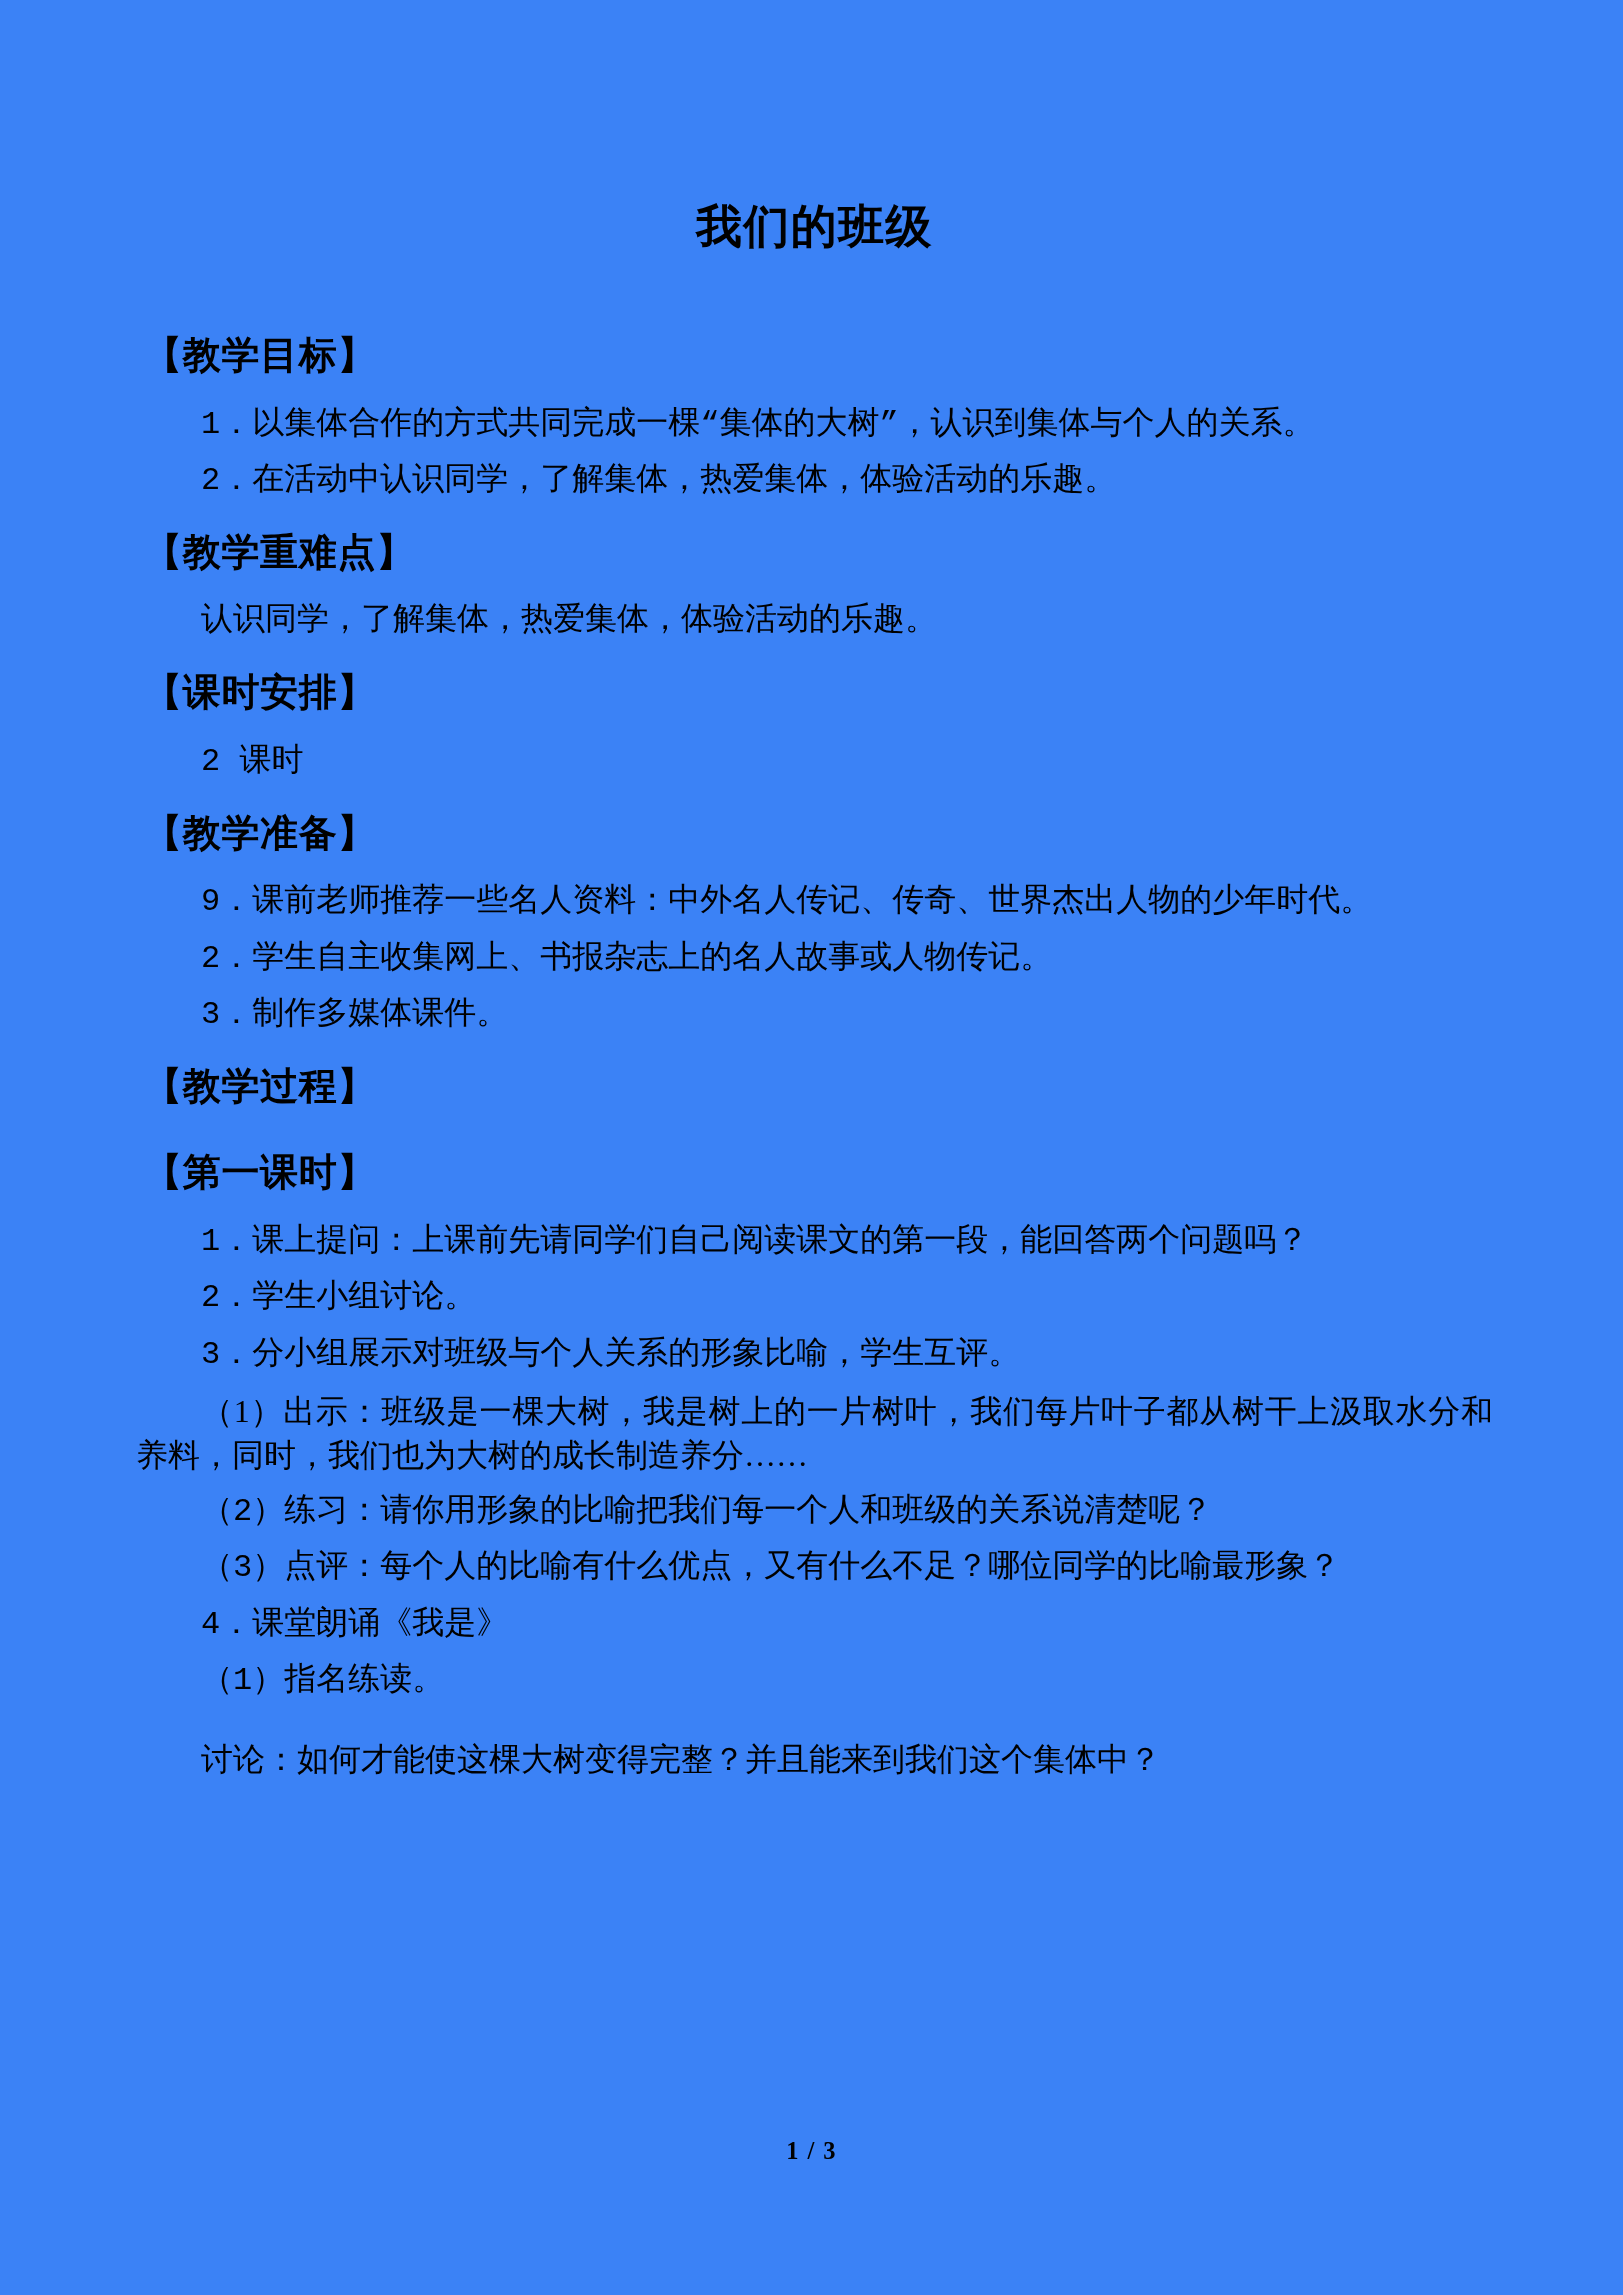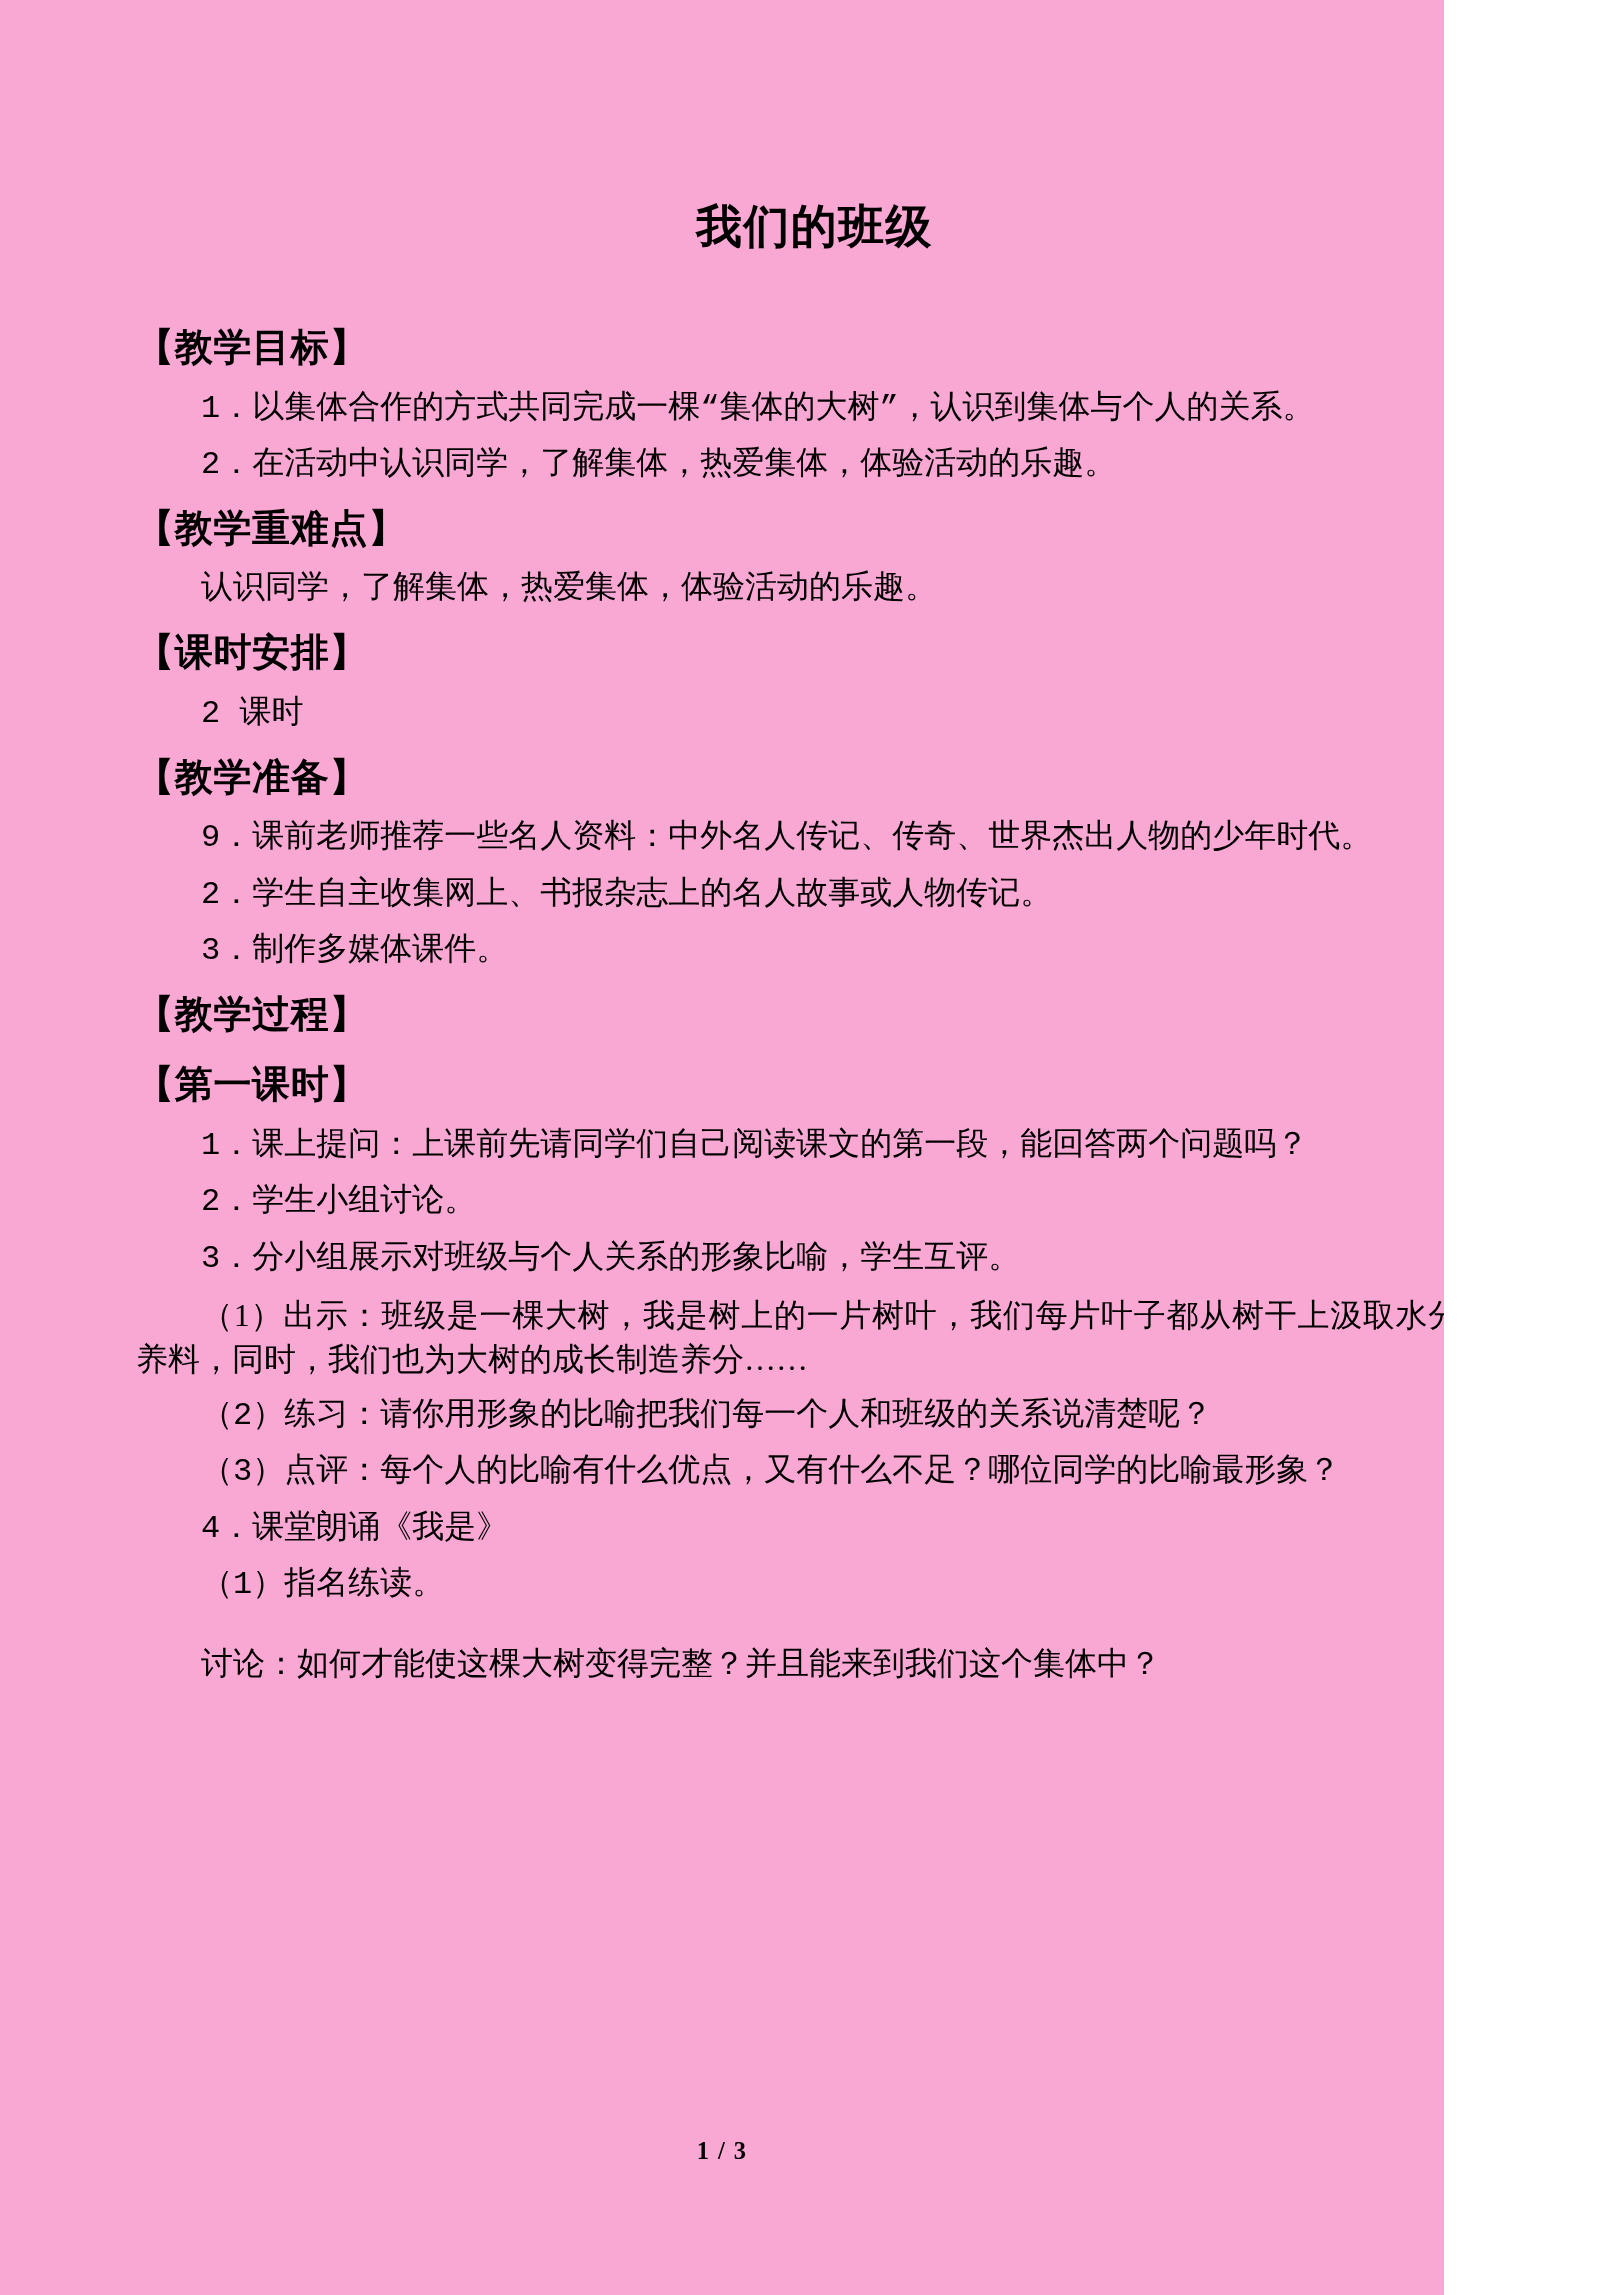--- a/index.html
+++ b/index.html
@@ -6,23 +6,23 @@
     margin: 0;
     padding: 0;
     background: #ffffff;
   }
   body {
     font-family: "Liberation Serif", "DejaVu Serif", serif;
     color: #000000;
   }
   .page {
     position: relative;
-    width: 1444px;
+    width: 1623px;
     height: 2295px;
-    background: #f9a8d4;
+    background: #3b82f6;
     box-sizing: border-box;
     padding: 0;
     overflow: hidden;
   }
   .content {
     position: absolute;
     left: 136px;
     top: 0;
     width: 1357px;
   }
@@ -38,21 +38,21 @@
     padding-top: 199px;
     padding-bottom: 0;
   }
 
   
   .section-heading {
     font-size: 38px;
     font-weight: bold;
     line-height: 1.25;
     letter-spacing: 0.7px;
-    margin: 0;
+    margin: 8px;
     padding: 0;
     white-space: pre;
   }
 
   
   .para {
     font-size: 32px;
     line-height: 1.38;
     margin: 0;
     padding: 0;

